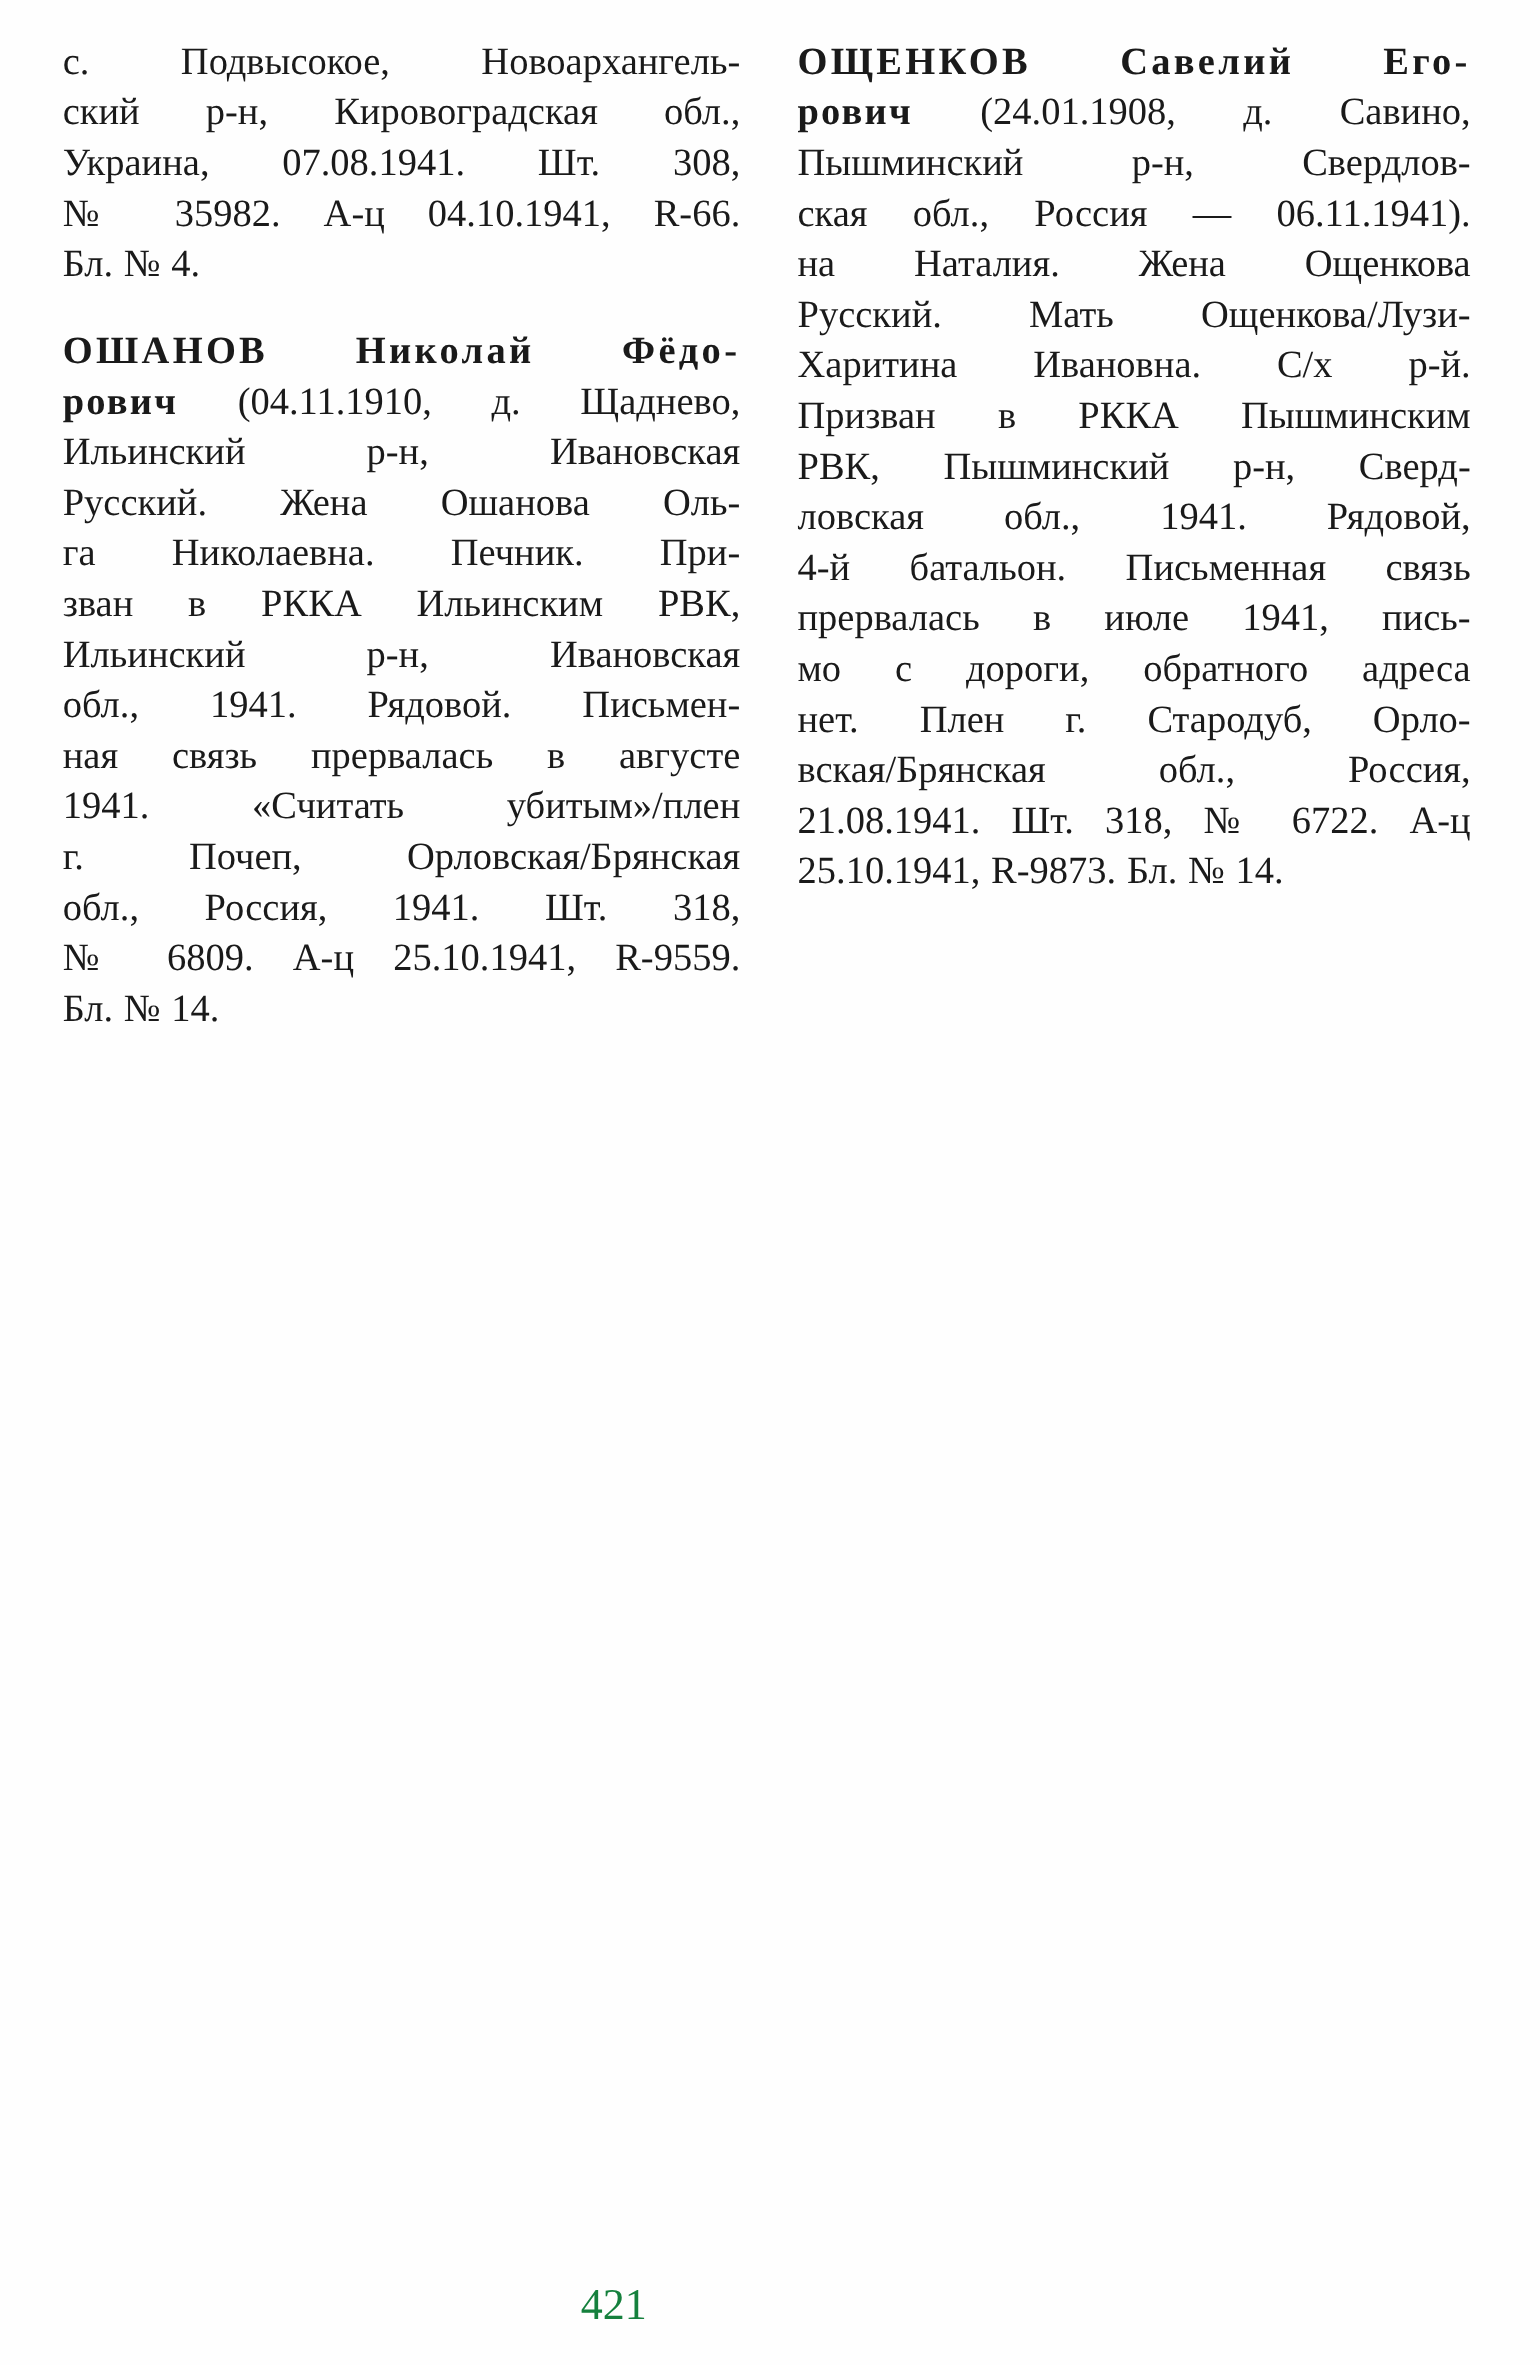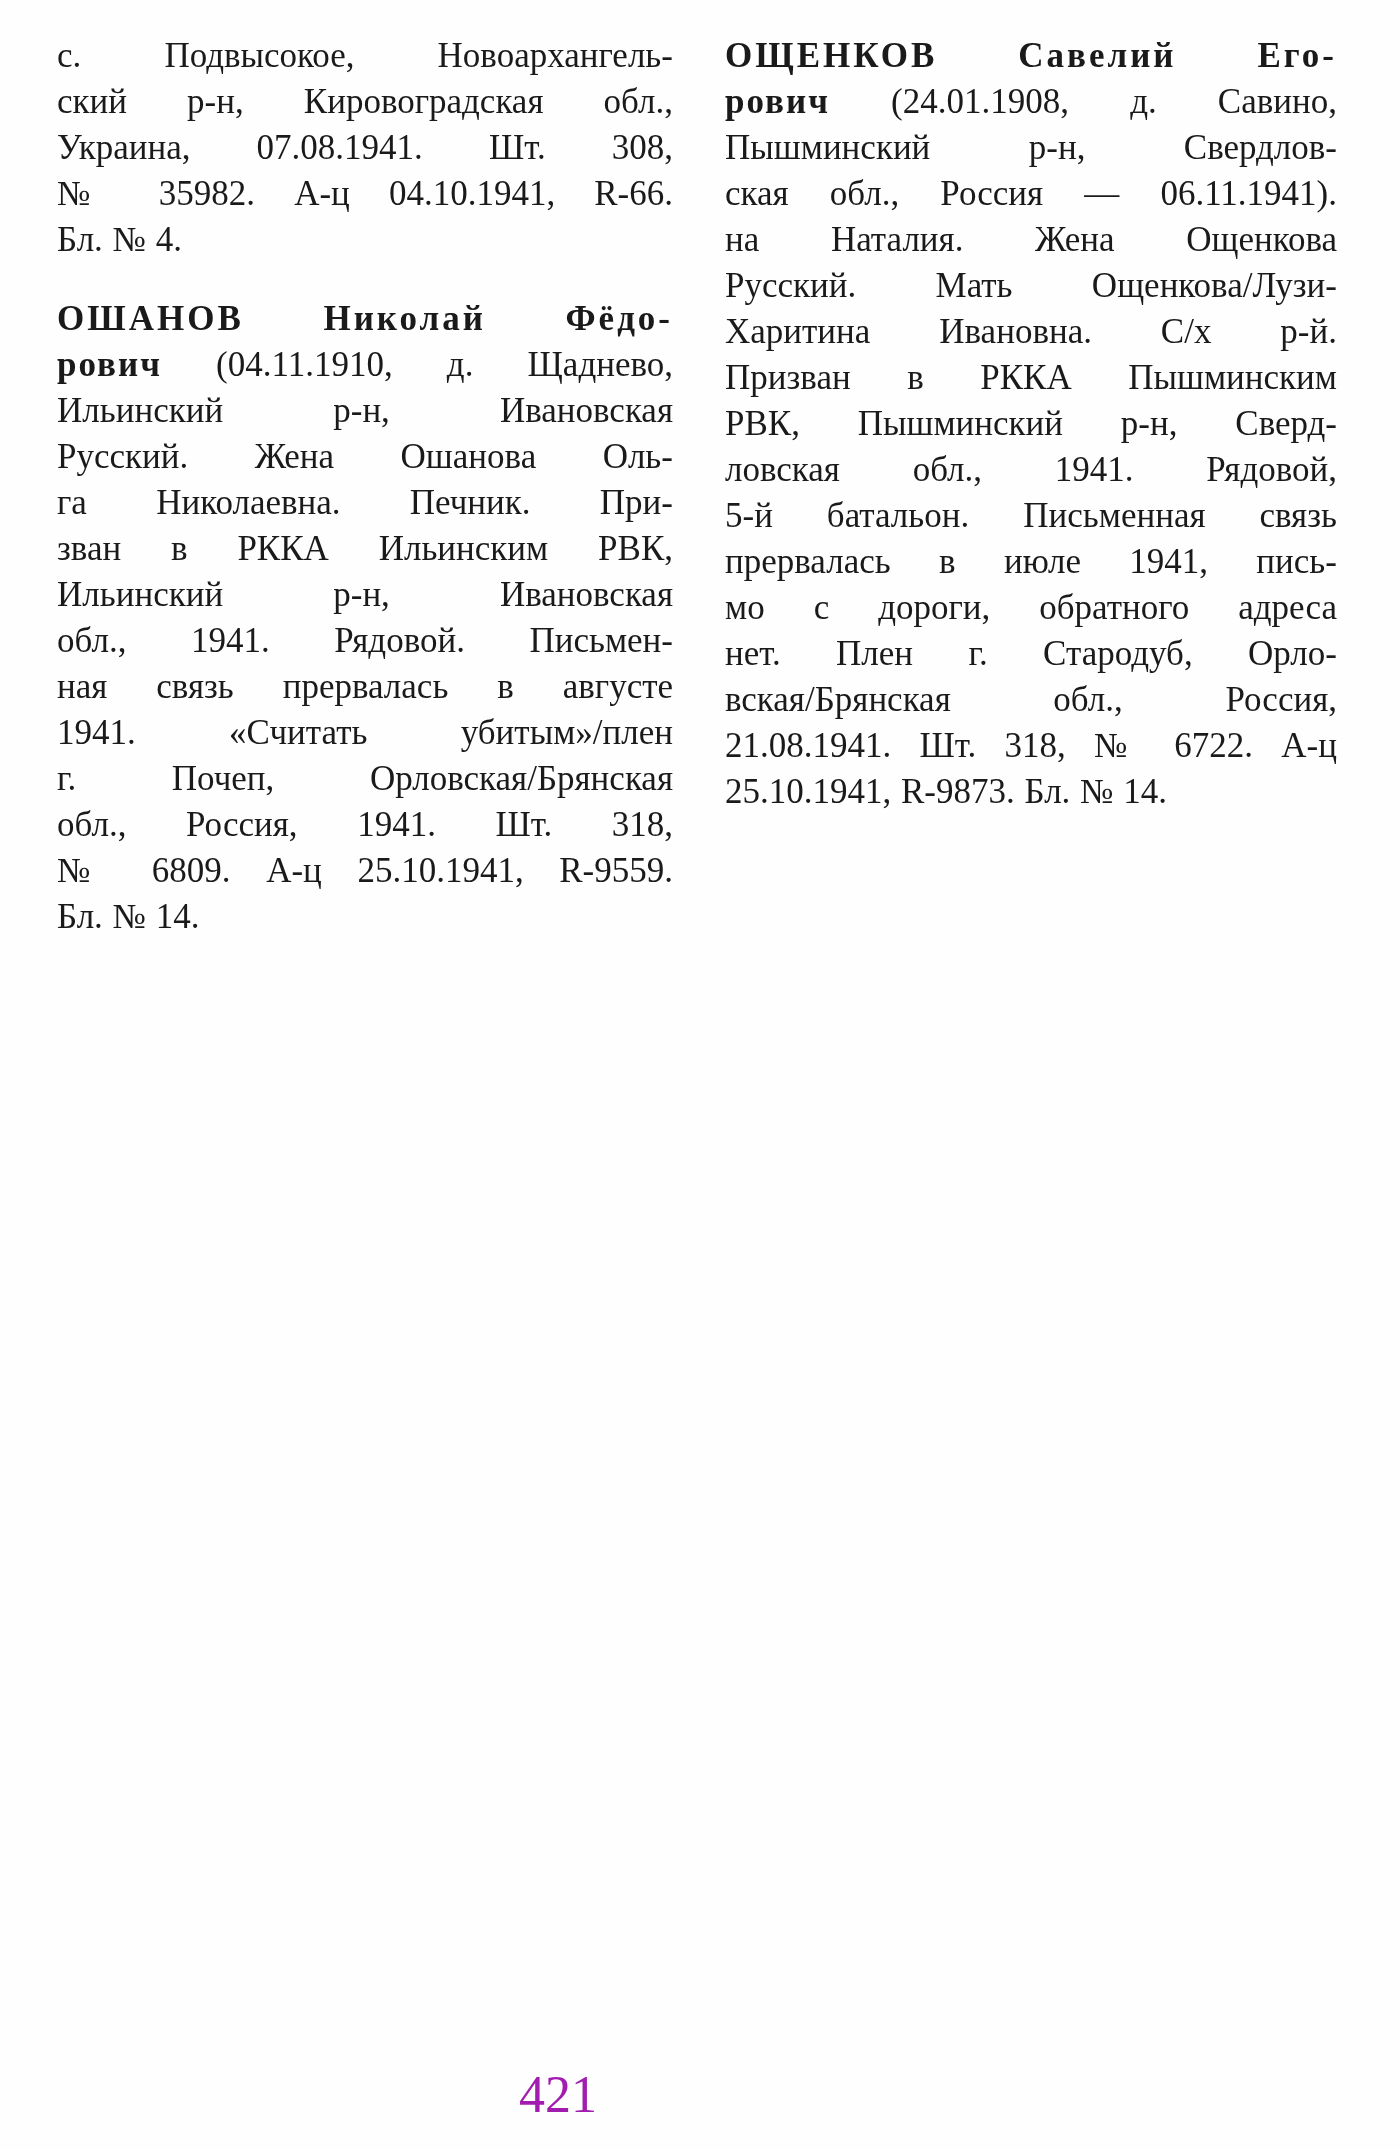--- a/index.html
+++ b/index.html
@@ -50,23 +50,23 @@
   }
   .line.heading .seg {
     letter-spacing: 3px;
   }
   .page-number {
     position: absolute;
     top: 2072px;
     left: 0;
     width: 1116px;
     text-align: center;
-    font-size: 52px;
+    font-size: 40px;
     line-height: 46px;
-    color: #a21caf;
+    color: #15803d;
   }
 </style>
 </head>
 <body>
 
 <div class="page">
   <div class="col col-left">
       <div class="entry">
         <div class="line"><span class="seg">с. Подвысокое, Новоархангель-</span></div>
         <div class="line"><span class="seg">ский р-н, Кировоградская обл.,</span></div>
@@ -96,21 +96,21 @@
         <div class="line heading"><span class="seg bold">ОЩЕНКОВ Савелий Его-</span></div>
         <div class="line"><span class="seg bold">рович</span><span class="seg"> (24.01.1908, д. Савино,</span></div>
         <div class="line"><span class="seg">Пышминский р-н, Свердлов-</span></div>
         <div class="line"><span class="seg">ская обл., Россия — 06.11.1941).</span></div>
         <div class="line"><span class="seg">на Наталия. Жена Ощенкова</span></div>
         <div class="line"><span class="seg">Русский. Мать Ощенкова/Лузи-</span></div>
         <div class="line"><span class="seg">Харитина Ивановна. С/х р-й.</span></div>
         <div class="line"><span class="seg">Призван в РККА Пышминским</span></div>
         <div class="line"><span class="seg">РВК, Пышминский р-н, Сверд-</span></div>
         <div class="line"><span class="seg">ловская обл., 1941. Рядовой,</span></div>
-        <div class="line"><span class="seg">5-й батальон. Письменная связь</span></div>
+        <div class="line"><span class="seg">4-й батальон. Письменная связь</span></div>
         <div class="line"><span class="seg">прервалась в июле 1941, пись-</span></div>
         <div class="line"><span class="seg">мо с дороги, обратного адреса</span></div>
         <div class="line"><span class="seg">нет. Плен г. Стародуб, Орло-</span></div>
         <div class="line"><span class="seg">вская/Брянская обл., Россия,</span></div>
         <div class="line"><span class="seg">21.08.1941. Шт. 318, № 6722. А-ц</span></div>
         <div class="line last"><span class="seg">25.10.1941, R-9873. Бл. № 14.</span></div>
       </div>
     </div>
   <div class="page-number">421</div>
 </div>

